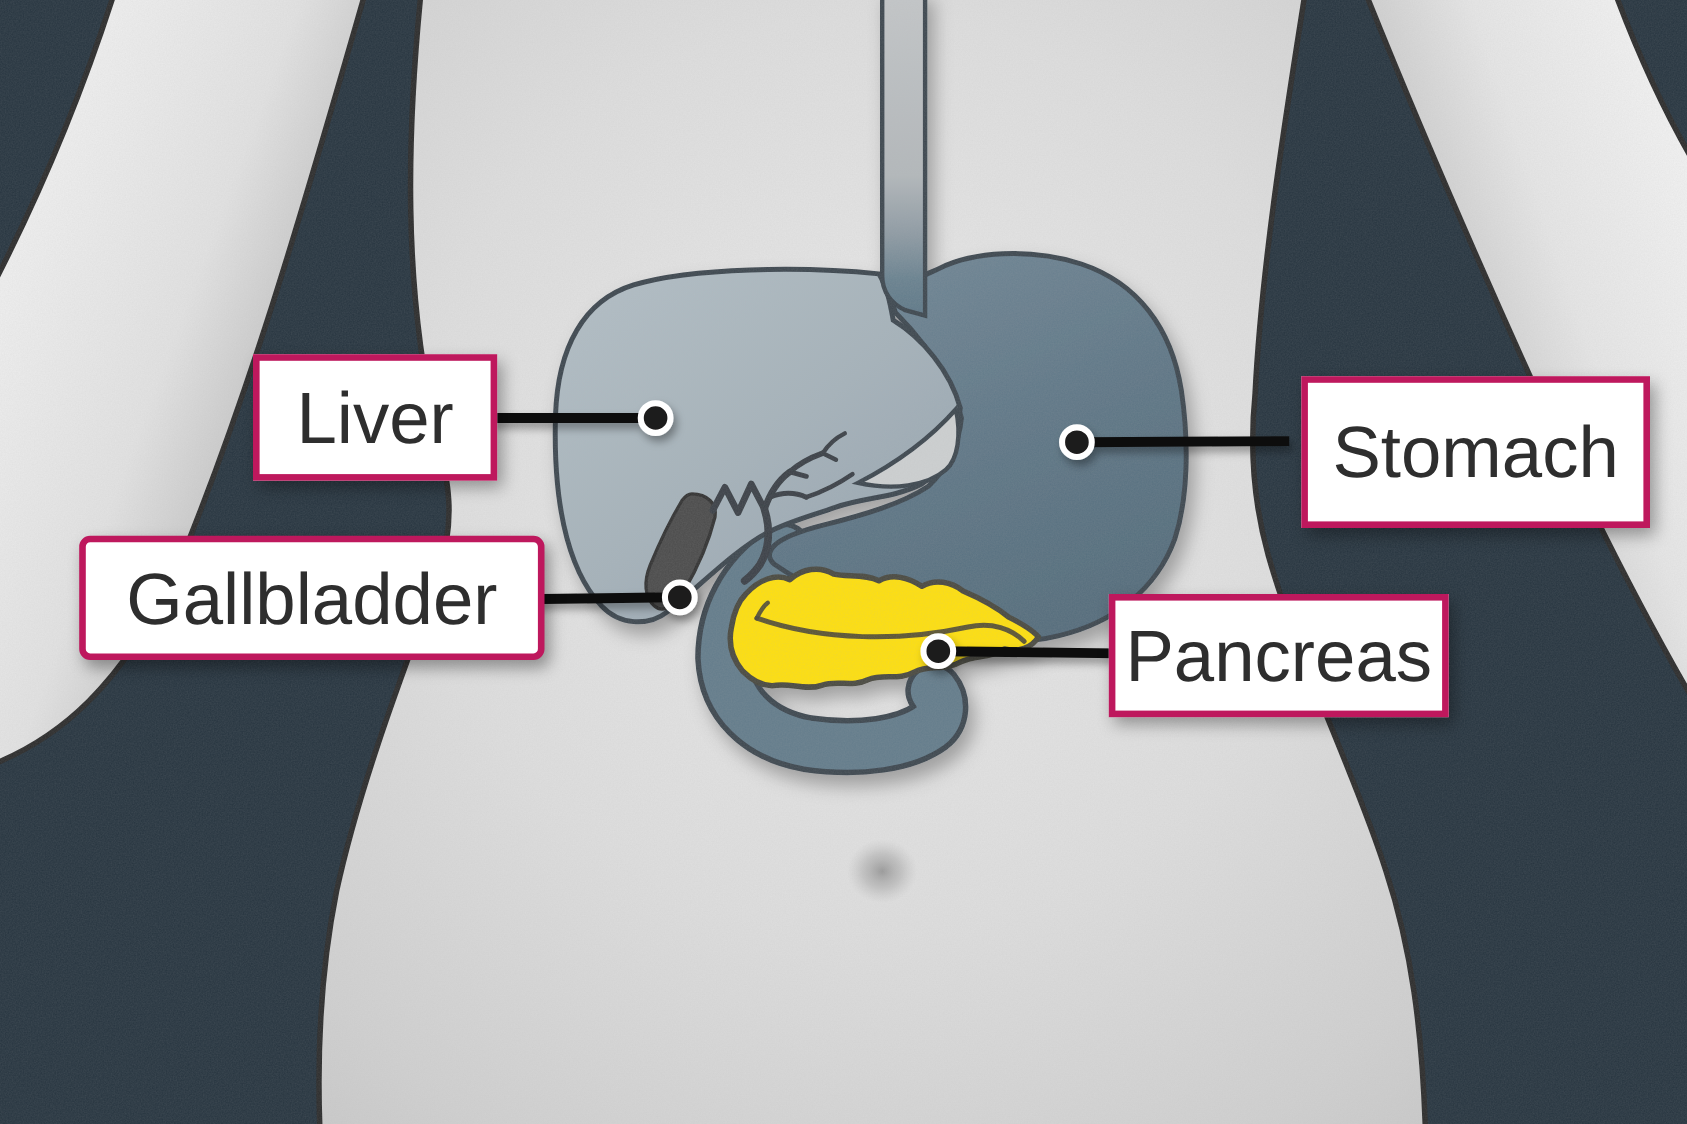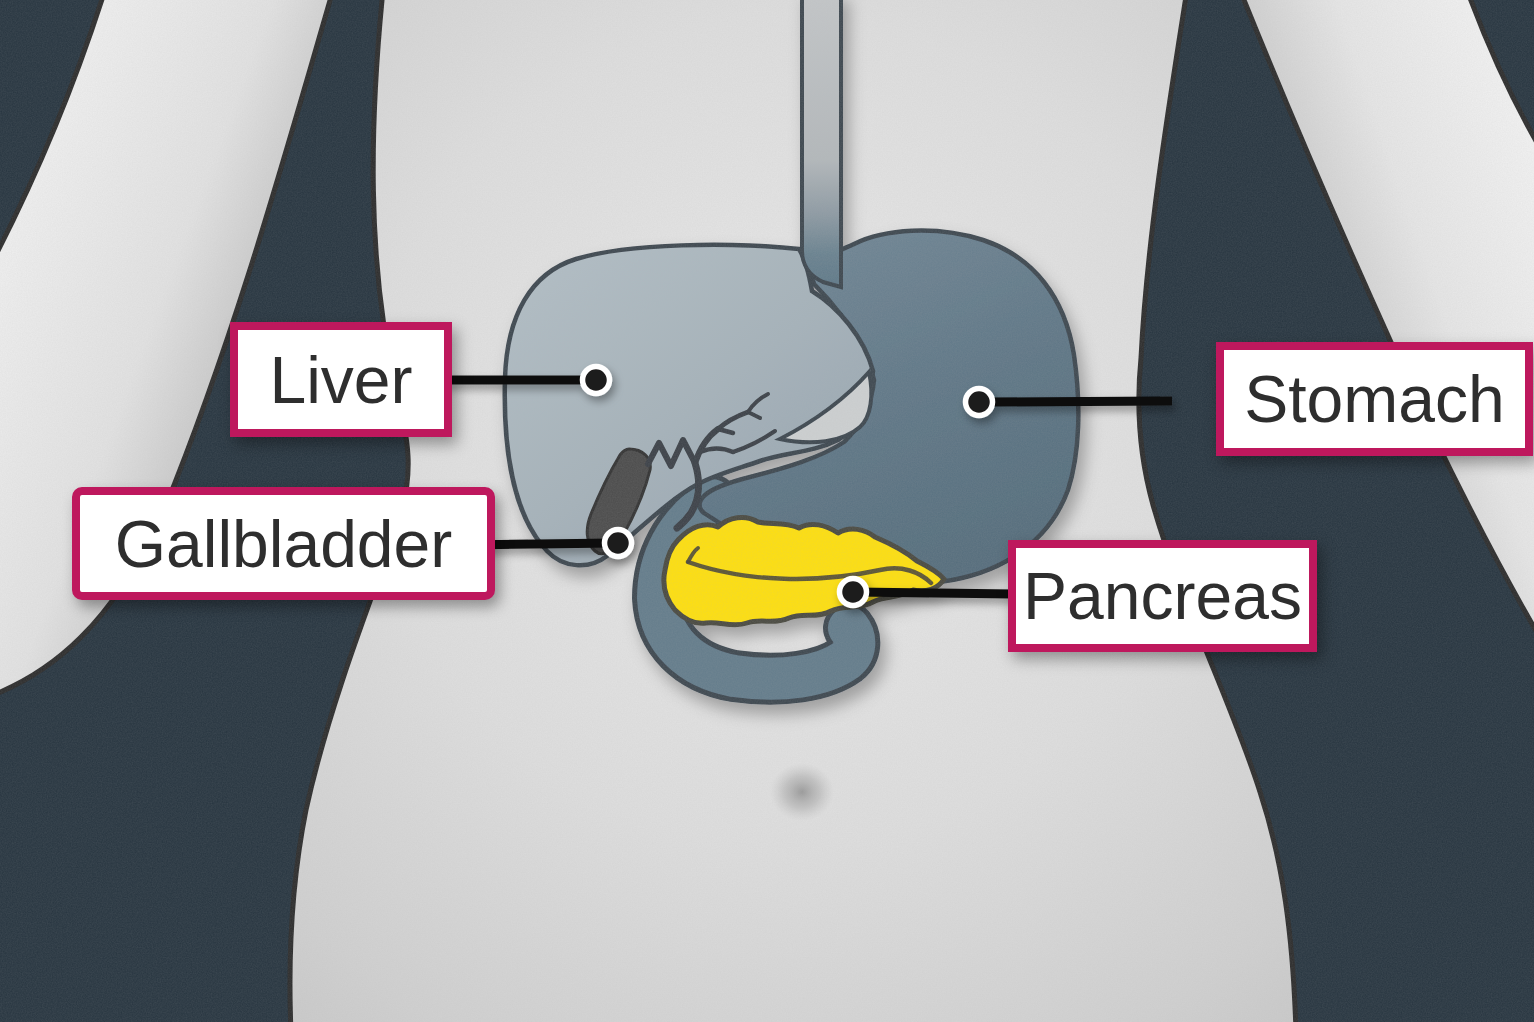--- a/index.html
+++ b/index.html
@@ -4,21 +4,21 @@
 <style>
   html,body { margin:0; padding:0; background:#111; }
   #stage {
     position:relative; width:1534px; height:1022px;
     overflow:hidden; background:#26343f;
     font-family:"Liberation Sans", sans-serif;
   }
   #stage svg { position:absolute; left:0; top:0; display:block; }
   .label-box {
     position:absolute; box-sizing:border-box;
-    background:#ffffff; border:8px solid #be185d;
+    background:#ffffff; border:6px solid #be185d;
     display:flex; align-items:center; justify-content:center;
     font-size:66px; line-height:1; color:#2e2e2e;
     box-shadow:5px 7px 14px rgba(0,0,0,0.35);
     white-space:nowrap;
   }
 </style>
 </head>
 <body>
 
 <div id="stage">
@@ -127,21 +127,21 @@
     <circle cx="618" cy="543" r="13.5" fill="#1e1b1b" stroke="#ffffff" stroke-width="5.5"></circle>
     <circle cx="979" cy="402" r="13.5" fill="#1e1b1b" stroke="#ffffff" stroke-width="5.5"></circle>
     <circle cx="853" cy="592" r="13.5" fill="#1e1b1b" stroke="#ffffff" stroke-width="5.5"></circle>
   </g>
 </svg>
 
   <div class="label-box" style="left:230px; top:322px; width:222px; height:115px;">
     <span>Liver</span>
   </div>
 
-  <div class="label-box" style="left:1216px; top:342px; width:317px; height:114px;">
+  <div class="label-box" style="left:1183px; top:342px; width:317px; height:138px;">
     <span>Stomach</span>
   </div>
 
   <div class="label-box" style="left:72px; top:487px; width:423px; height:113px;border-radius:10px;">
     <span>Gallbladder</span>
   </div>
 
   <div class="label-box" style="left:1008px; top:540px; width:309px; height:112px;">
     <span>Pancreas</span>
   </div>

